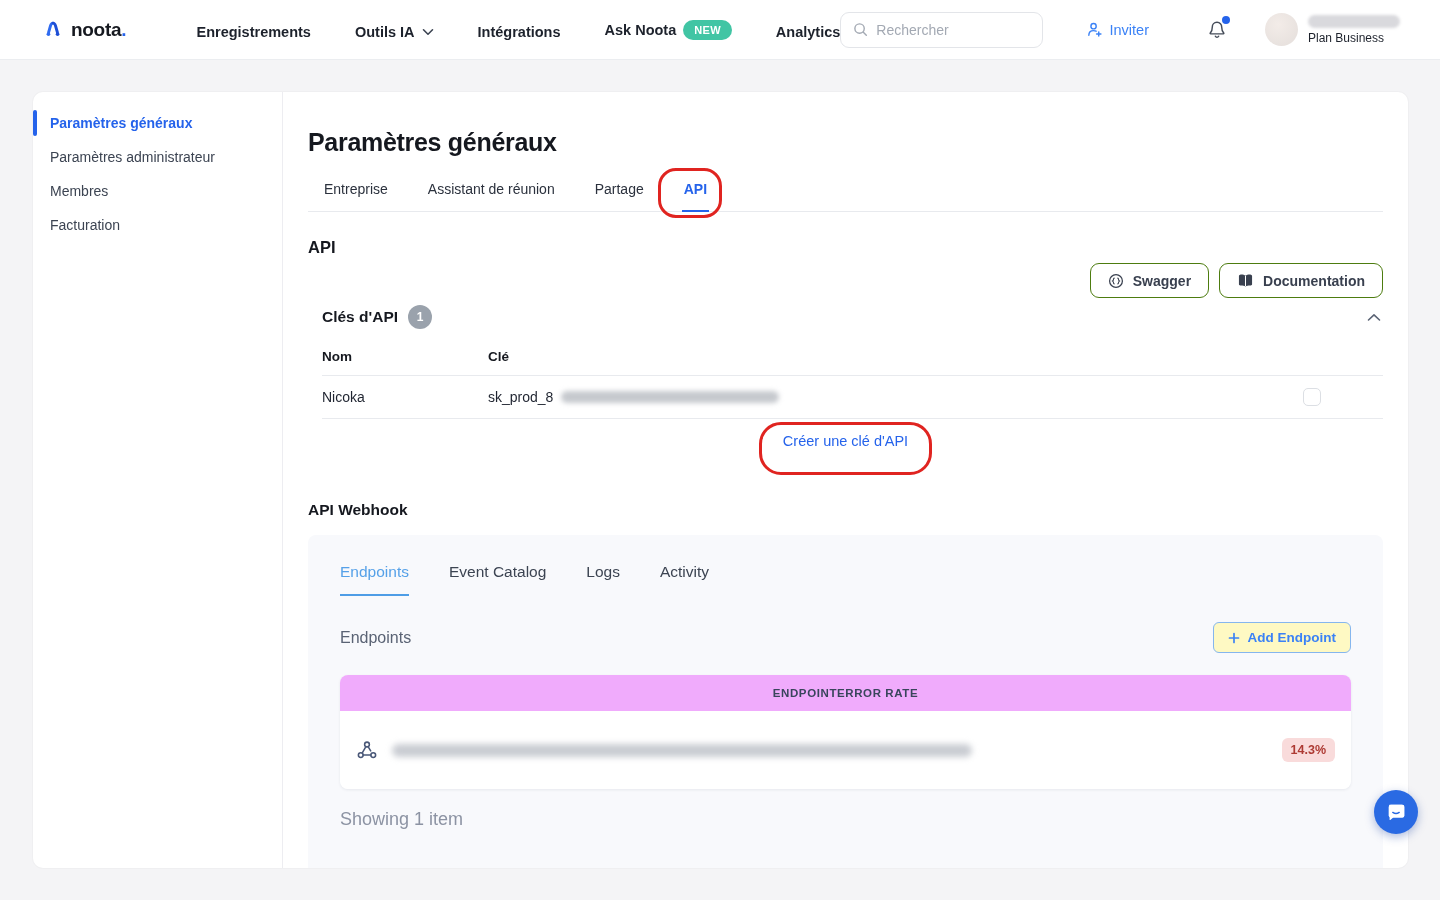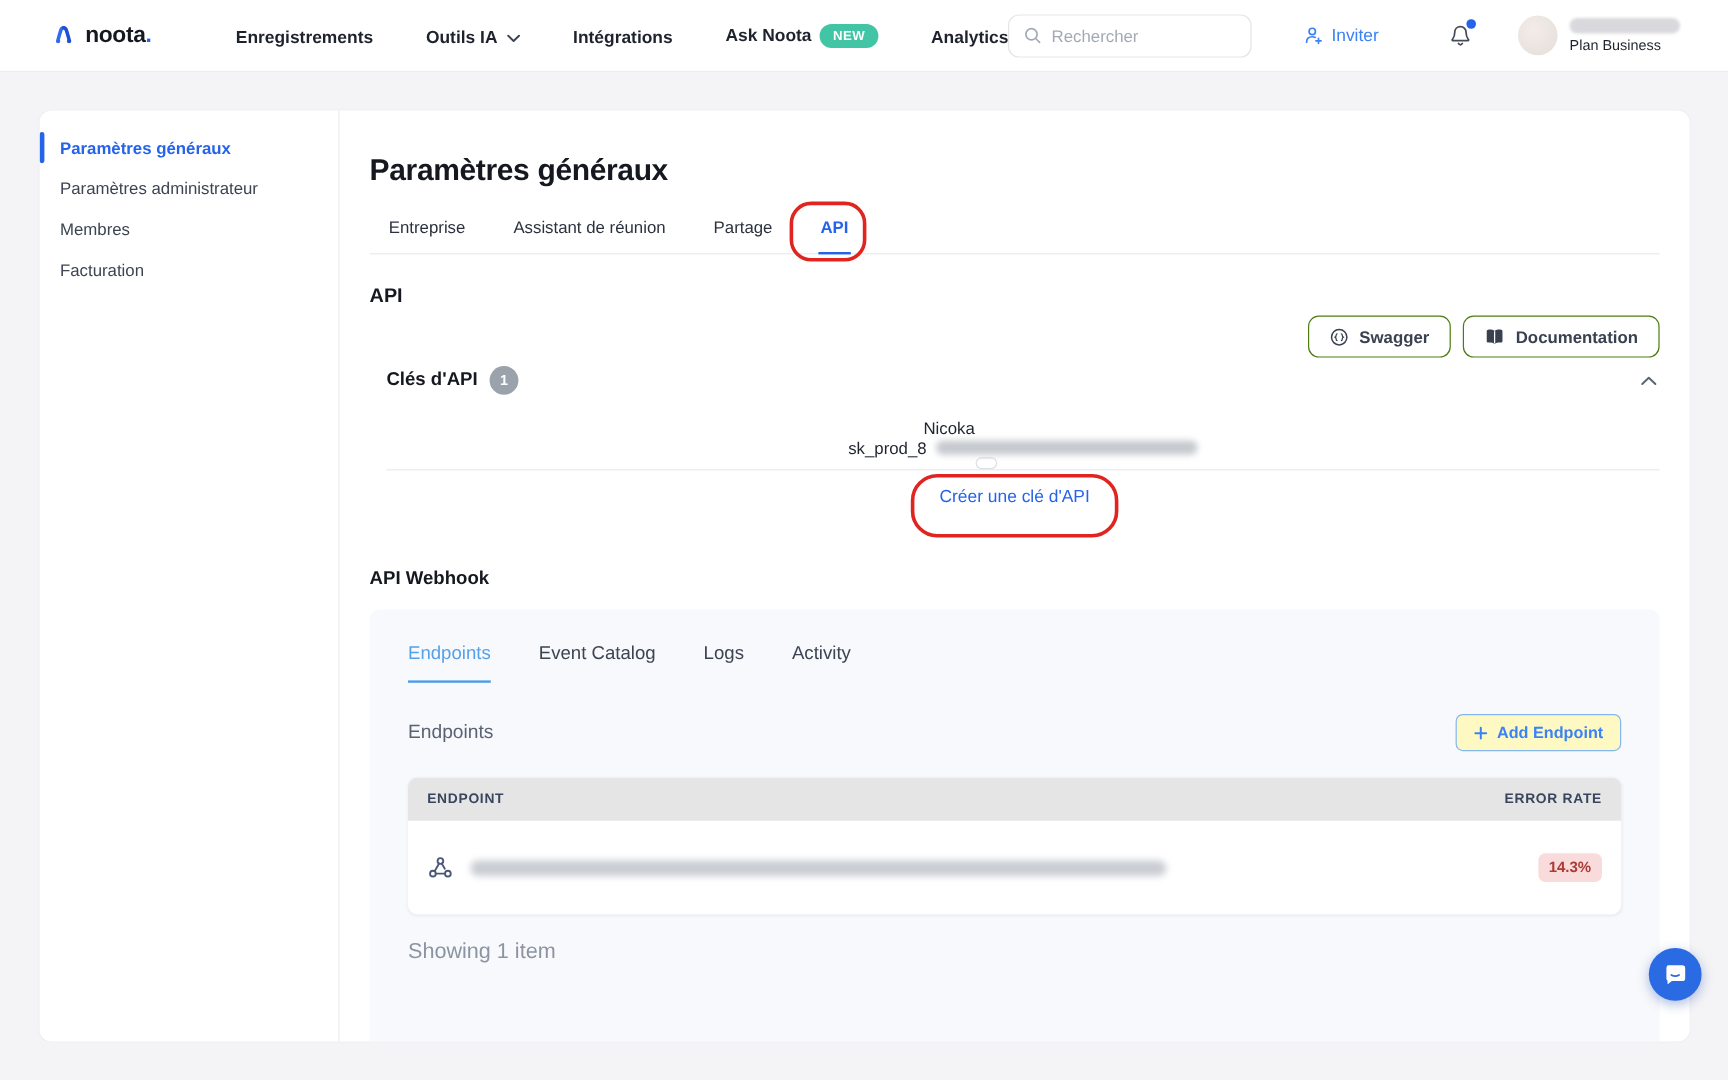--- a/index.html
+++ b/index.html
@@ -82,21 +82,21 @@
   .keys-title { font-size:15.5px; font-weight:700; color:#15181f; }
   .count-badge {
     margin-left:10px; width:24px; height:24px; border-radius:50%; background:#9aa2ac;
     color:#fff; font-size:12px; font-weight:600; display:flex; align-items:center; justify-content:center;
   }
   .collapse-chevron { margin-left:auto; cursor:pointer; margin-right:2px; }
 
   .keys-table { margin-left:14px; margin-top:20px; }
   .krow { display:flex; align-items:center; border-bottom:1px solid #e8eaee; }
   .krow.header { padding-bottom:11px; font-size:13.5px; font-weight:700; color:#15181f; }
-  .krow.data { height:43px; font-size:14px; color:#1f2430;flex-direction:column; }
+  .krow.data { height:43px; font-size:14px; color:#1f2430; }
   .kc-name { width:166px; padding-left:11px; }
   .kc-key { display:flex; align-items:center; gap:8px; flex:1; }
   .redacted-key { width:218px; height:12px; border-radius:6px; background:#c6c9ce; filter:blur(2.5px); }
   .checkbox {
     width:18px; height:18px; border:1.5px solid #dcdfe4; border-radius:5px; background:#fff;
     margin-right:62px; cursor:pointer;
   }
   .create-row { position:relative; display:flex; justify-content:center; margin-top:14px; height:30px; }
   .create-link { color:#2563eb; font-size:14.5px; font-weight:400; cursor:pointer; position:relative; }
   .annot-create { left:-24px; right:-24px; top:-11px; bottom:-12px; border-radius:22px; }
@@ -111,21 +111,21 @@
   .wh-tab.active { color:#56a1e8; border-bottom:2px solid #4e9de6; }
   .endpoints-row { margin-top:26px; display:flex; align-items:center; justify-content:space-between; }
   .endpoints-label { font-size:16px; color:#5a6374; }
   .btn-add {
     display:flex; align-items:center; gap:8px; height:31px; padding:0 14px;
     border:1px solid #85b6ee; border-radius:6px; background:#fef9c3; cursor:pointer;
     color:#3b82f6; font-size:13.5px; font-weight:600;
   }
   .ep-table { margin-top:22px; border-radius:8px; overflow:hidden; box-shadow:0 1px 3px rgba(25,35,60,0.08); }
   .ep-head {
-    background:#e5e5e5; display:flex; justify-content:space-between; align-items:center;
+    background:#f0abfc; display:flex; justify-content:center; align-items:center;
     padding:12px 16px; font-size:11.5px; font-weight:700; letter-spacing:0.6px; color:#39455c;
   }
   .ep-row { background:#fff; display:flex; align-items:center; padding:0 16px; height:78px; }
   .redacted-url { width:580px; height:13px; border-radius:7px; background:#c9ccd2; filter:blur(3px); margin-left:14px; }
   .error-badge {
     margin-left:auto; background:#f9dbdb; color:#ad3a33; font-size:12.5px; font-weight:600;
     padding:5px 9px; border-radius:6px;
   }
   .ep-footer { margin-top:20px; font-size:18px; color:#8c93a3; }
 
@@ -273,20 +273,24 @@
       <span class="keys-title">Clés d'API</span>
       <span class="count-badge">1</span>
       <span class="collapse-chevron">
         <svg width="14" height="9" viewBox="0 0 14 9" fill="none">
             <path d="M1.5 7 L7 1.8 L12.5 7" stroke="#5a6374" stroke-width="1.6" stroke-linecap="round" stroke-linejoin="round"></path>
           </svg>
       </span>
     </div>
 
     <div class="keys-table">
+      <div class="krow header">
+        <span class="kc-name" style="padding-left:0;">Nom</span>
+        <span class="kc-key">Clé</span>
+      </div>
       <div class="krow data">
         <span class="kc-name" style="padding-left:0;">Nicoka</span>
         <span class="kc-key">
           <span>sk_prod_8</span>
           <span class="redacted-key"></span>
         </span>
         <span class="checkbox"></span>
       </div>
     </div>
 

